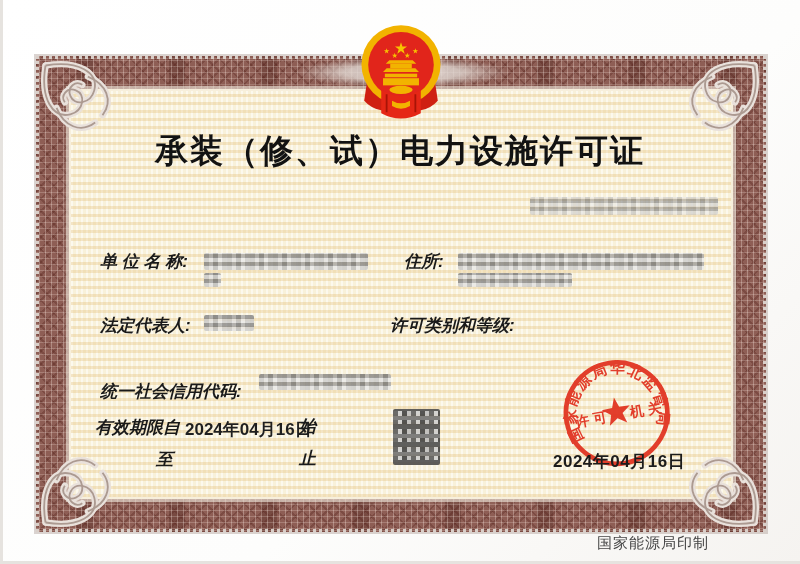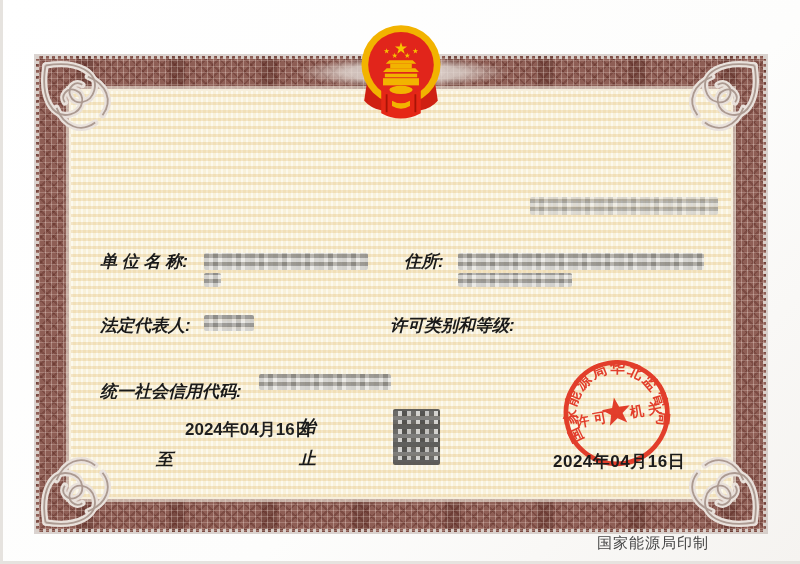--- a/index.html
+++ b/index.html
@@ -160,39 +160,41 @@
       <path d="M30,60 L70,60 L66,56 L34,56 Z"></path>
       <rect x="32" y="62" width="36" height="4"></rect>
       <rect x="30" y="67" width="40" height="8"></rect>
       <ellipse cx="50" cy="80" rx="13" ry="4.5"></ellipse>
     </g>
     <path d="M28,80 Q50,94 72,80 L72,106 Q50,118 28,106 Z" fill="#e52716"></path>
     <path d="M34,85 L34,105 M66,85 L66,105" stroke="#a81407" stroke-width="2" fill="none"></path>
     <path d="M40,92 Q50,98 60,92 L60,98 Q50,104 40,98 Z" fill="#f2b300"></path>
   </svg>
 
+  <div class="abs title">承装（修、试）电力设施许可证</div>
 
   <div class="px px--light" style="left:530px;top:197px;width:188px;height:18px;"></div>
 
   <div class="abs lbl" style="left:100px;top:250px;">单 位 名 称:</div>
   <div class="px" style="left:204px;top:253px;width:164px;height:17px;"></div>
   <div class="px" style="left:204px;top:273px;width:17px;height:14px;"></div>
 
   <div class="abs lbl" style="left:404px;top:250px;">住所:</div>
   <div class="px" style="left:458px;top:253px;width:246px;height:17px;"></div>
   <div class="px" style="left:458px;top:273px;width:114px;height:14px;"></div>
 
   <div class="abs lbl" style="left:100px;top:314px;">法定代表人:</div>
   <div class="px" style="left:204px;top:315px;width:50px;height:16px;"></div>
 
   <div class="abs lbl" style="left:390px;top:314px;">许可类别和等级:</div>
 
   <div class="abs lbl" style="left:100px;top:380px;">统一社会信用代码:</div>
   <div class="px" style="left:259px;top:374px;width:132px;height:16px;"></div>
 
+  <div class="abs lbl" style="left:95px;top:416px;">有效期限自</div>
   <div class="abs val" style="left:185px;top:418px;">2024年04月16日</div>
   <div class="abs lbl" style="left:299px;top:415px;">始</div>
 
   <div class="abs lbl" style="left:156px;top:448px;">至</div>
   <div class="abs lbl" style="left:299px;top:447px;">止</div>
 
   <div class="qr" style="left:393px;top:409px;width:47px;height:56px;"></div>
 
   <div class="seal-wrap">
     <svg viewBox="0 0 130 130" width="122" height="122">

